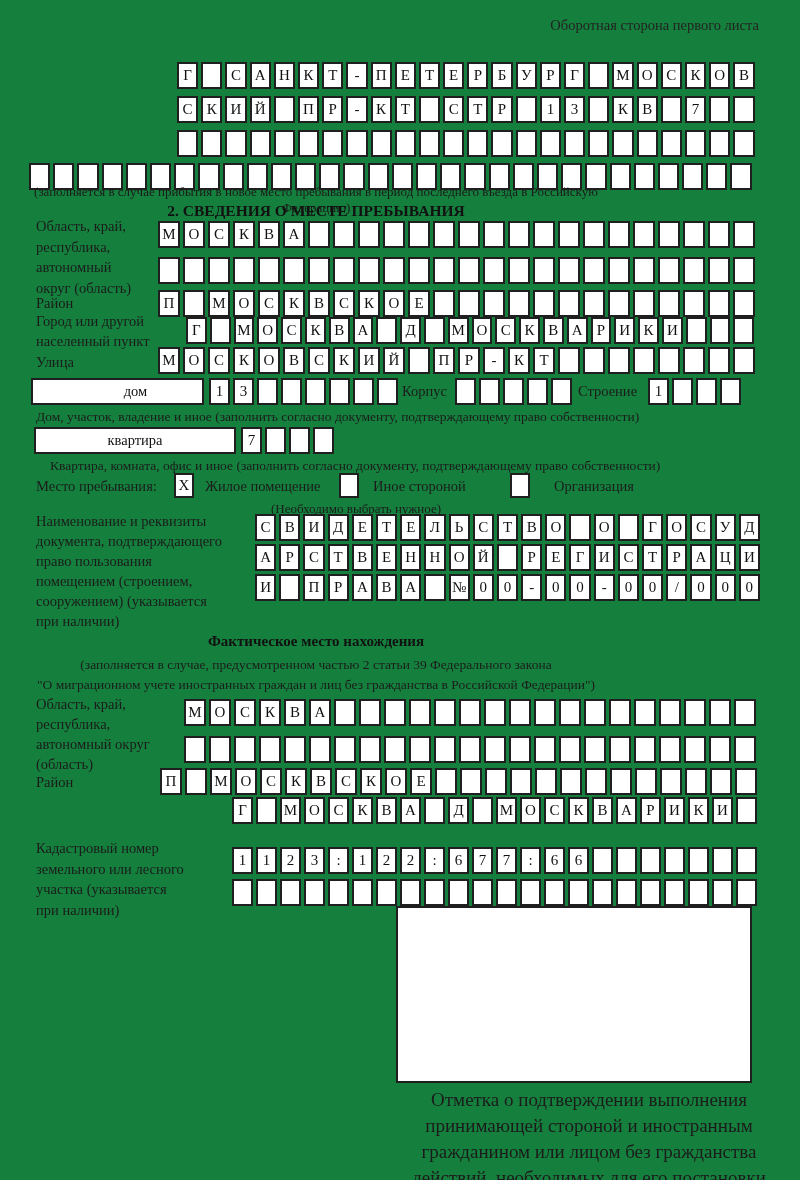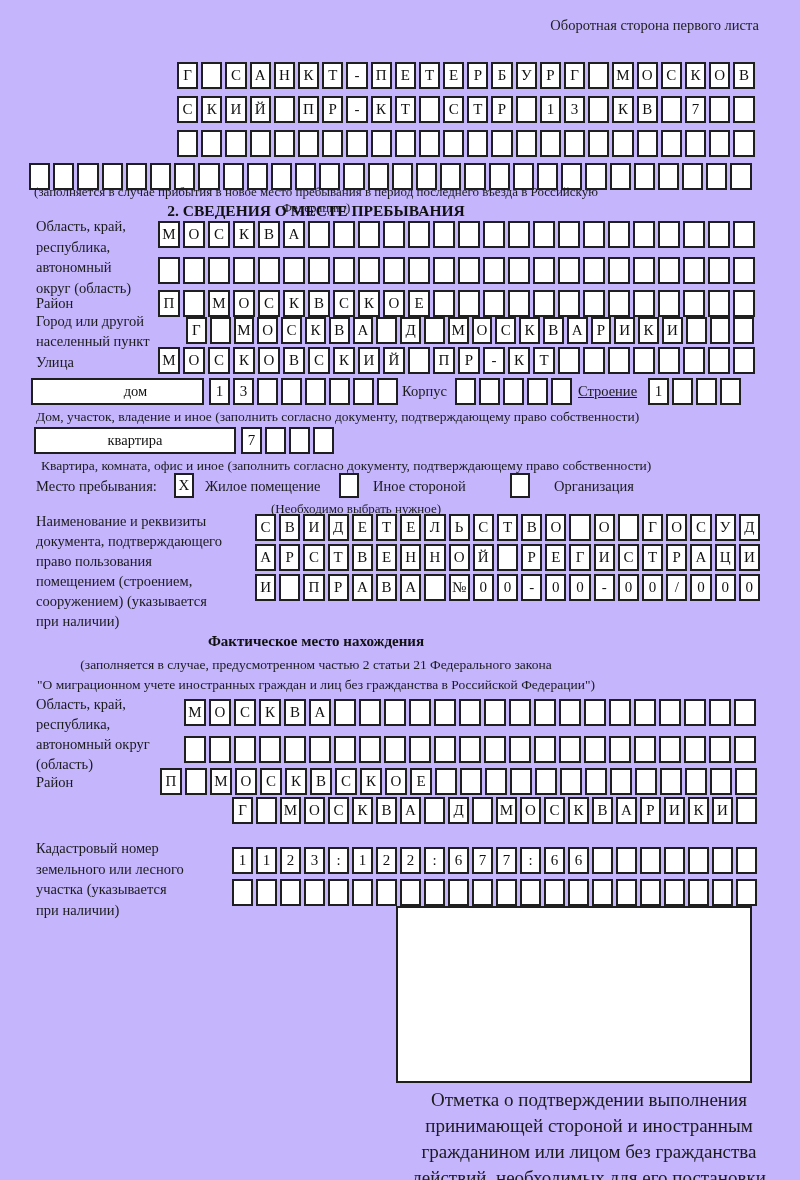--- a/index.html
+++ b/index.html
@@ -1,16 +1,16 @@
 <!DOCTYPE html>
 <html><head>
 <meta charset="utf-8">
 <style>
   html,body{margin:0;padding:0;background:#fff;}
-  .page{position:relative;width:800px;height:1180px;background:#c4b5fd;overflow:hidden;
+  .page{position:relative;width:800px;height:1180px;background:#15803d;overflow:hidden;
         font-family:"Liberation Serif","DejaVu Serif",serif;color:#111;}
   .abs{position:absolute;}
   .hdr{font-size:14.5px;color:#222;}
   .lbl{font-size:14.5px;line-height:20.5px;white-space:pre-line;color:#1b1b1b;}
   .lbl22{line-height:22px;}
   .note{font-size:13px;color:#1b1b1b;}
   .note135{font-size:13.5px;color:#1b1b1b;}
   .center{text-align:center;}
   .fullw{left:0;width:632px;}
   .title{font-weight:bold;font-size:15.5px;color:#111;}
@@ -303,37 +303,37 @@
       <span class="cell"></span>
     </div>
   <div class="abs lbl" style="left:402px;top:381px;">Корпус</div>
   <div class="abs cells p240" style="left:455px;top:378px;">
       <span class="cell"></span>
       <span class="cell"></span>
       <span class="cell"></span>
       <span class="cell"></span>
       <span class="cell"></span>
     </div>
-  <div class="abs lbl" style="left:578px;top:381px;text-decoration:underline;">Строение</div>
+  <div class="abs lbl" style="left:578px;top:381px;">Строение</div>
   <div class="abs cells p240" style="left:648px;top:378px;">
       <span class="cell">1</span>
       <span class="cell"></span>
       <span class="cell"></span>
       <span class="cell"></span>
     </div>
   <div class="abs boxfield" style="left:34px;top:427px;width:202px;">квартира</div>
 
   <div class="abs note135" style="left:36px;top:409px;">Дом, участок, владение и иное (заполнить согласно документу, подтверждающему право собственности)</div>
   <div class="abs cells p240" style="left:241px;top:427px;">
       <span class="cell">7</span>
       <span class="cell"></span>
       <span class="cell"></span>
       <span class="cell"></span>
     </div>
-  <div class="abs note135" style="left:41px;top:458px;">Квартира, комната, офис и иное (заполнить согласно документу, подтверждающему право собственности)</div>
+  <div class="abs note135" style="left:50px;top:458px;">Квартира, комната, офис и иное (заполнить согласно документу, подтверждающему право собственности)</div>
 
   <div class="abs lbl" style="left:36px;top:476px;">Место пребывания:</div>
   <div class="abs chk" style="left:174px;top:473px;">X</div>
   <div class="abs lbl" style="left:205px;top:476px;">Жилое помещение</div>
   <div class="abs chk" style="left:339px;top:473px;"></div>
   <div class="abs lbl" style="left:373px;top:476px;">Иное стороной</div>
   <div class="abs chk" style="left:510px;top:473px;"></div>
   <div class="abs lbl" style="left:554px;top:476px;">Организация</div>
   <div class="abs note center" style="left:206px;top:501px;width:300px;">(Необходимо выбрать нужное)</div>
 
@@ -407,21 +407,21 @@
       <span class="cell">-</span>
       <span class="cell">0</span>
       <span class="cell">0</span>
       <span class="cell">/</span>
       <span class="cell">0</span>
       <span class="cell">0</span>
       <span class="cell">0</span>
     </div>
 
   <div class="abs title center fullw" style="top:633px;font-size:15px;">Фактическое место нахождения</div>
-  <div class="abs note135 center fullw" style="top:657px;">(заполняется в случае, предусмотренном частью 2 статьи 21 Федерального закона</div>
+  <div class="abs note135 center fullw" style="top:657px;">(заполняется в случае, предусмотренном частью 2 статьи 39 Федерального закона</div>
   <div class="abs note135 center fullw" style="top:677px;">"О миграционном учете иностранных граждан и лиц без гражданства в Российской Федерации")</div>
 
   <div class="abs lbl" style="left:36px;top:694px;line-height:20px;">Область, край,
 республика,
 автономный округ
 (область)</div>
   <div class="abs cells p250" style="left:184px;top:699px;">
       <span class="cell">М</span>
       <span class="cell">О</span>
       <span class="cell">С</span>

